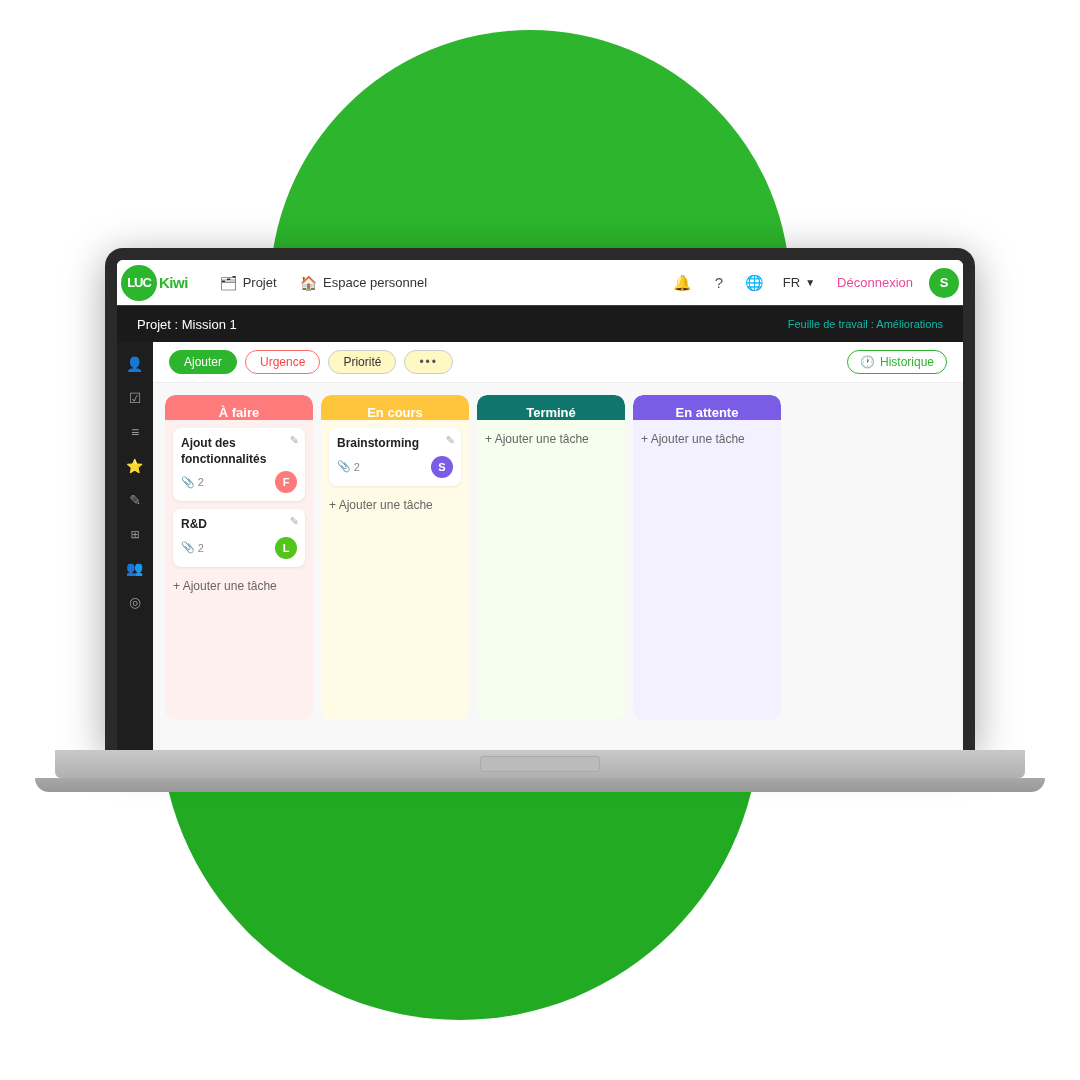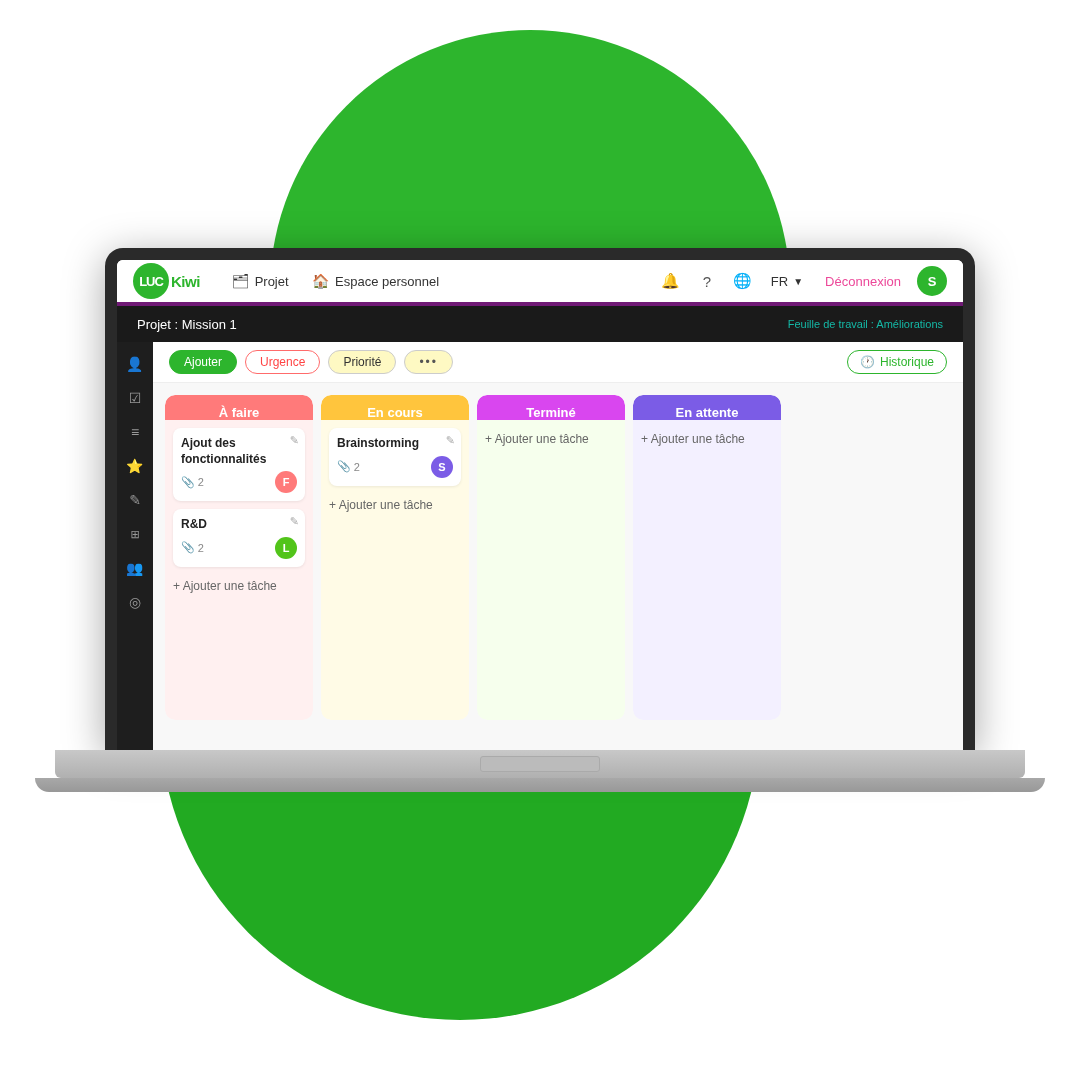--- a/index.html
+++ b/index.html
@@ -100,24 +100,24 @@
     .app {
       display: flex;
       flex-direction: column;
       height: 100%;
       width: 100%;
     }
 
     
     .navbar {
       background: #fff;
-      border-bottom: 4px solid #701a75;
-      display: flex;
-      align-items: center;
-      padding: 0 16px;
+      border-bottom: 1px solid #701a75;
+      display: flex;
+      align-items: center;
+      padding: 0 4px;
       height: 46px;
       flex-shrink: 0;
     }
 
     .logo {
       display: flex;
       align-items: center;
       margin-right: 20px;
     }
     .logo-circle {
@@ -350,21 +350,21 @@
       padding: 10px 12px 0;
       text-align: center;
       font-size: 13px;
       font-weight: 600;
       color: #fff;
       border-radius: 10px 10px 0 0;
     }
 
     .col-header.a-faire { background: #ff7a7a; }
     .col-header.en-cours { background: #ffc53d; }
-    .col-header.termine { background: #d946ef; }
+    .col-header.termine { background: #0f766e; }
     .col-header.en-attente { background: #7b5ce6; }
     .col-header.annule { background: #c97ae8; }
 
     .col-body {
       padding: 8px;
       flex: 1;
       border-radius: 0 0 10px 10px;
       min-height: 300px;
     }
 

